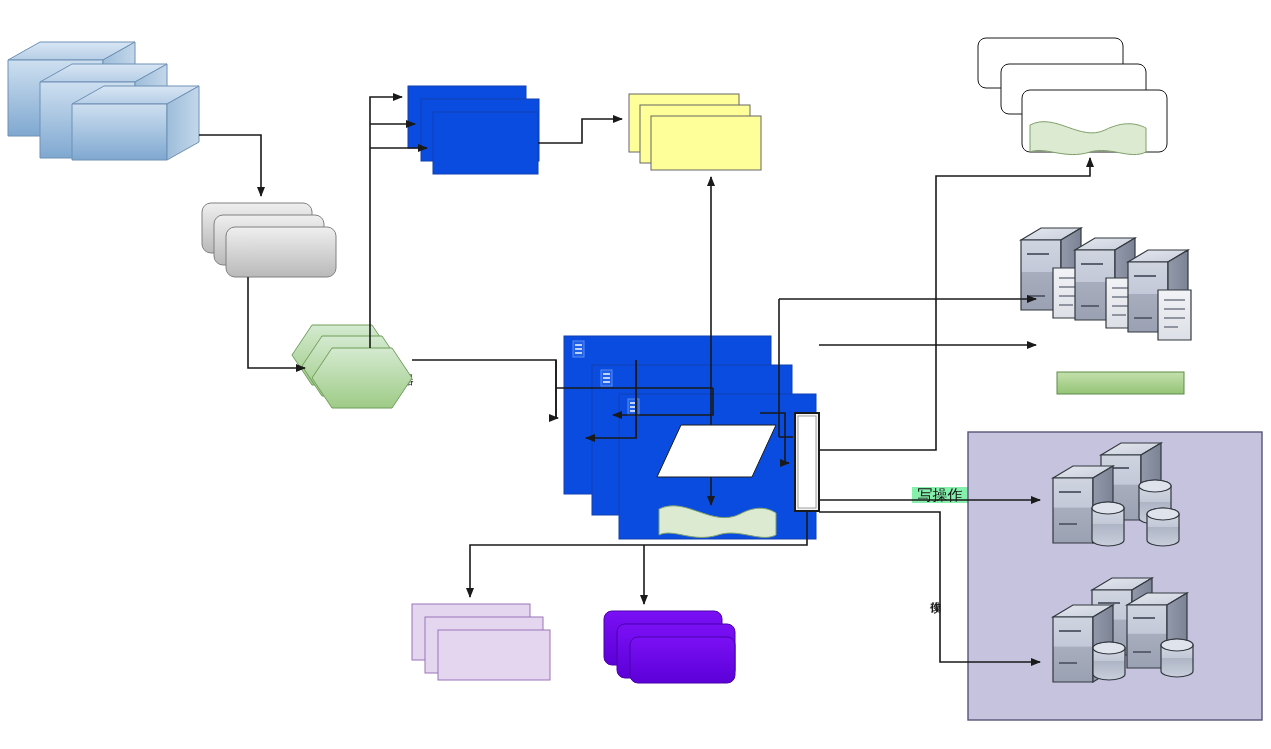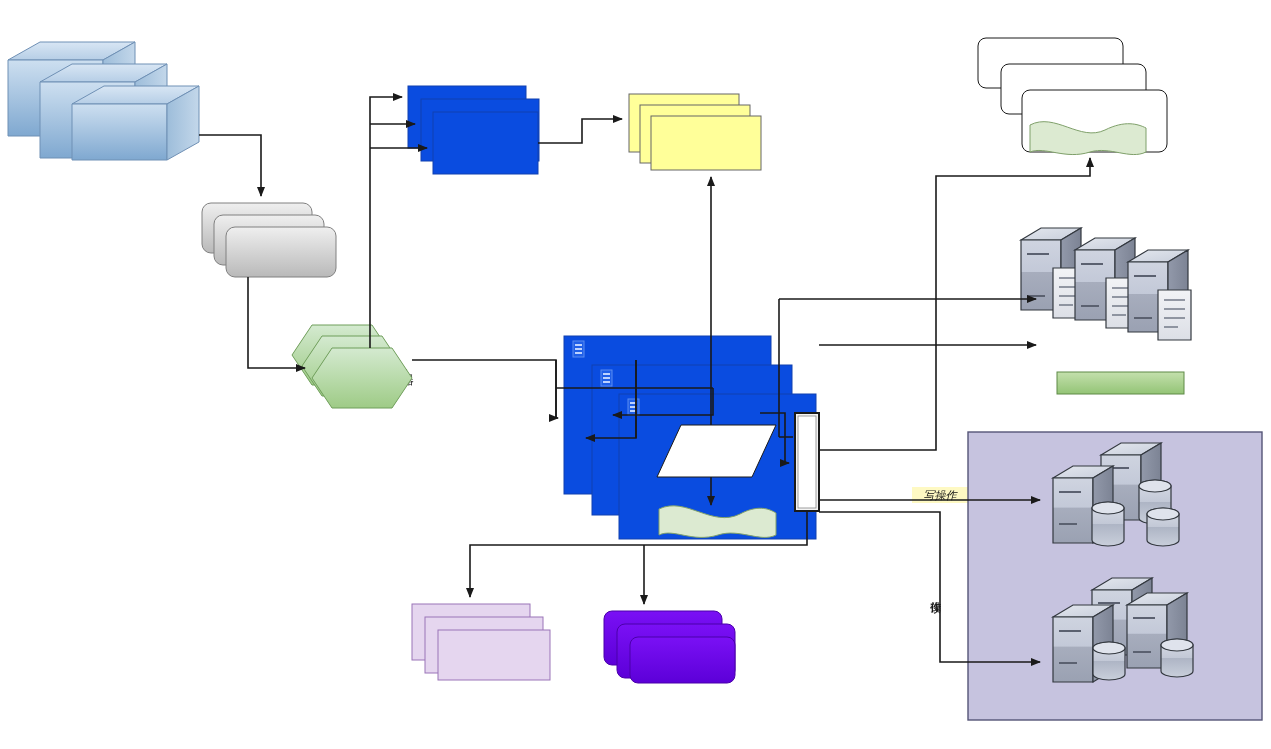--- a/index.html
+++ b/index.html
@@ -17,21 +17,21 @@
   .t-bapp{font-size:12px;color:#ffffff;font-weight:bold;}
   .t-mq{font-size:12px;color:#111;}
   .t-cache{font-size:11px;color:#111;}
   .t-rcache{font-size:11px;color:#111;}
   .t-appsrv{font-size:12px;color:#ffffff;font-weight:bold;}
   .t-app{font-size:12px;color:#111;}
   .t-local{font-size:12px;color:#111;}
   .t-dam{font-size:11px;color:#111;width:16px;line-height:1.05;}
   .t-file{font-size:11px;color:#111;}
   .t-db{font-size:11px;color:#111;font-family:"Liberation Sans",sans-serif;}
-  .t-op{font-size:11px;color:#111;background:#fef9c3;font-style:italic;}
+  .t-op{font-size:15px;color:#111;background:#86efac;}
   .t-opv{font-size:11px;color:#111;width:14px;line-height:1.05;background:#fff;}
   .t-ddb{font-size:13px;color:#111;font-weight:bold;width:18px;line-height:1.35;}
   .t-se{font-size:11px;color:#111;}
   .t-nosql{font-size:11px;color:#ffffff;font-weight:bold;}
   .vert{writing-mode:vertical-rl;text-orientation:upright;}
 </style>
 </head>
 <body>
 
 <div id="stage">

